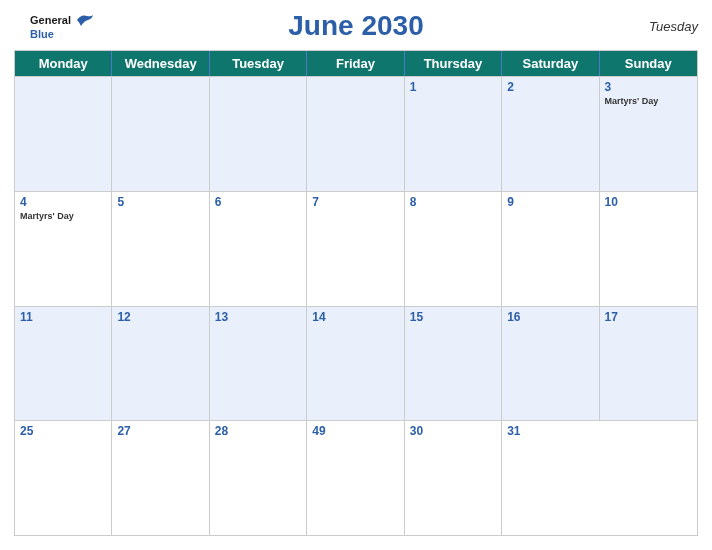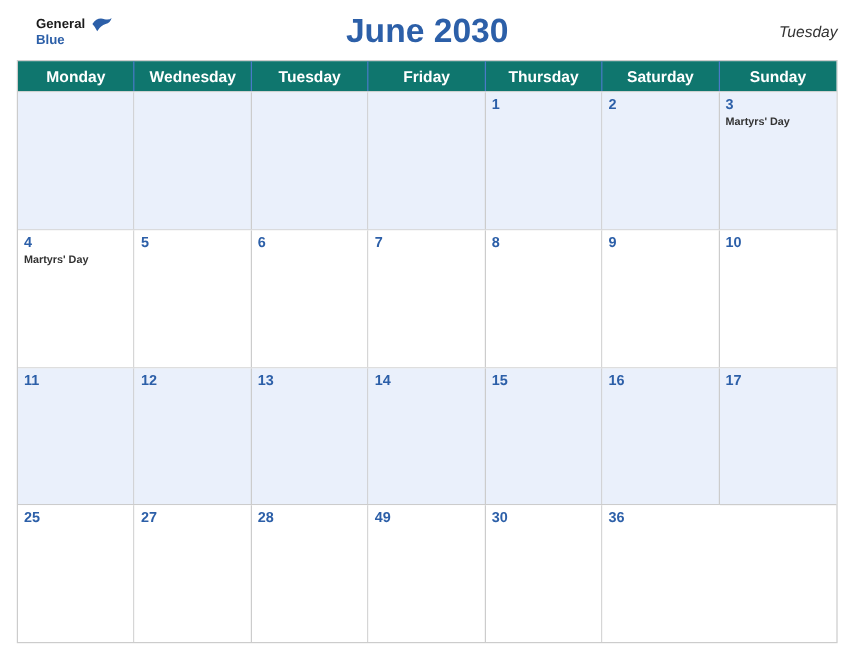--- a/index.html
+++ b/index.html
@@ -233,18 +233,18 @@
           <div class="day-cell">
             <span class="day-number">28</span>
           </div>
           <div class="day-cell">
             <span class="day-number">49</span>
           </div>
           <div class="day-cell">
             <span class="day-number">30</span>
           </div>
           <div class="day-cell">
-            <span class="day-number">36</span>
+            <span class="day-number">31</span>
           </div>
         </div>
       </div>
   </div>
 </div>
 
 </body></html>

